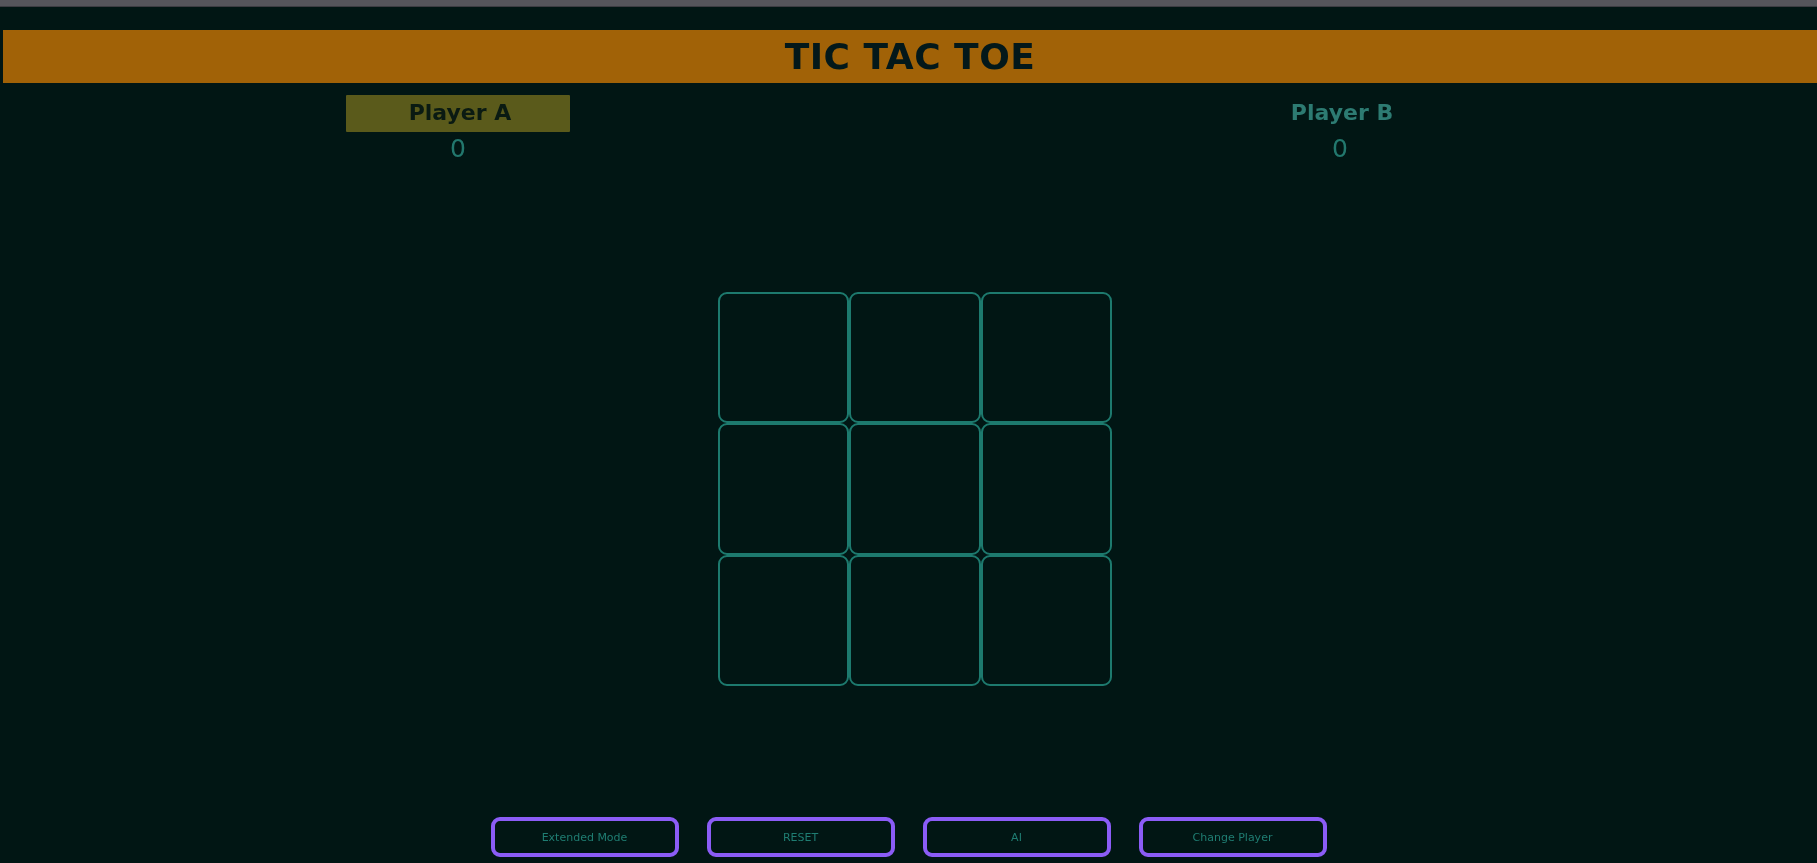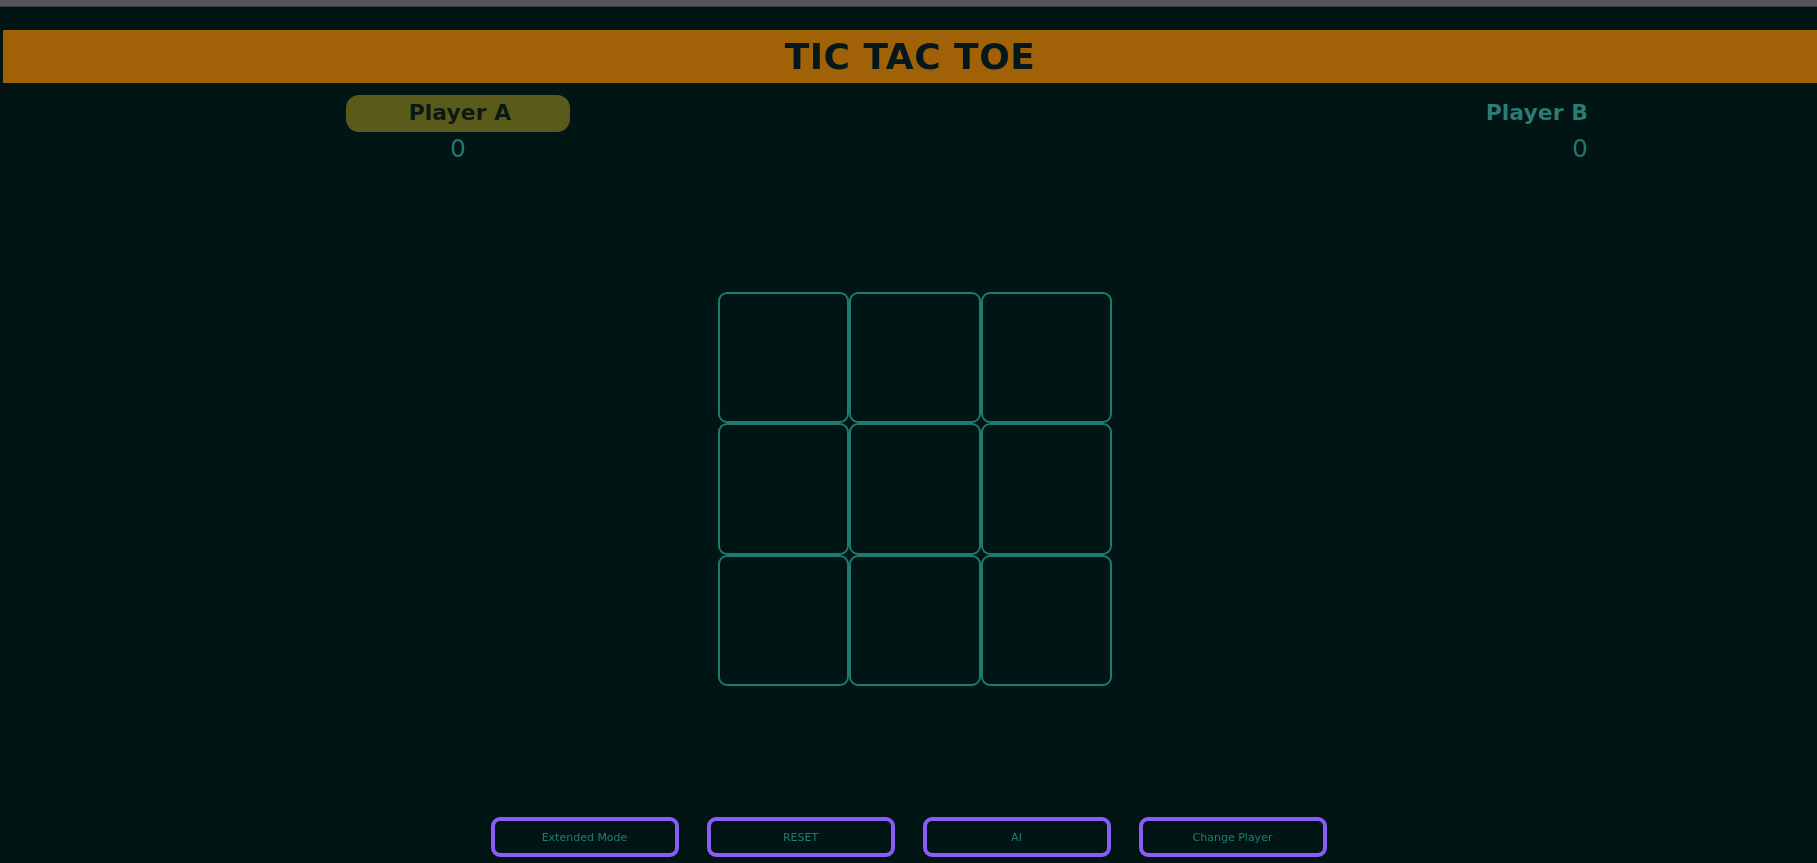--- a/index.html
+++ b/index.html
@@ -67,31 +67,31 @@
     width: 1817px;
     height: 70px;
   }
   .player-block {
     position: absolute;
     top: 0;
     width: 420px;
     text-align: center;
   }
   #player-a-block { left: 248px; }
-  #player-b-block { left: 1168px; text-align: right; }
+  #player-b-block { left: 1130px; }
 
   .player-name {
     display: inline-block;
     font-size: 22px;
     font-weight: 700;
     line-height: 1;
     padding: 7px 0 8px 4px;
     width: 224px;
     box-sizing: border-box;
-    border-radius: 13px;
+    border-radius: 1px;
     color: #2d7b72;
     background: transparent;
     font-family: "DejaVu Sans", sans-serif;
   }
   .player-name.active {
     background: #5a5a1b;
     color: #0a1a12;
   }
   .player-score {
     margin-top: 4px;

